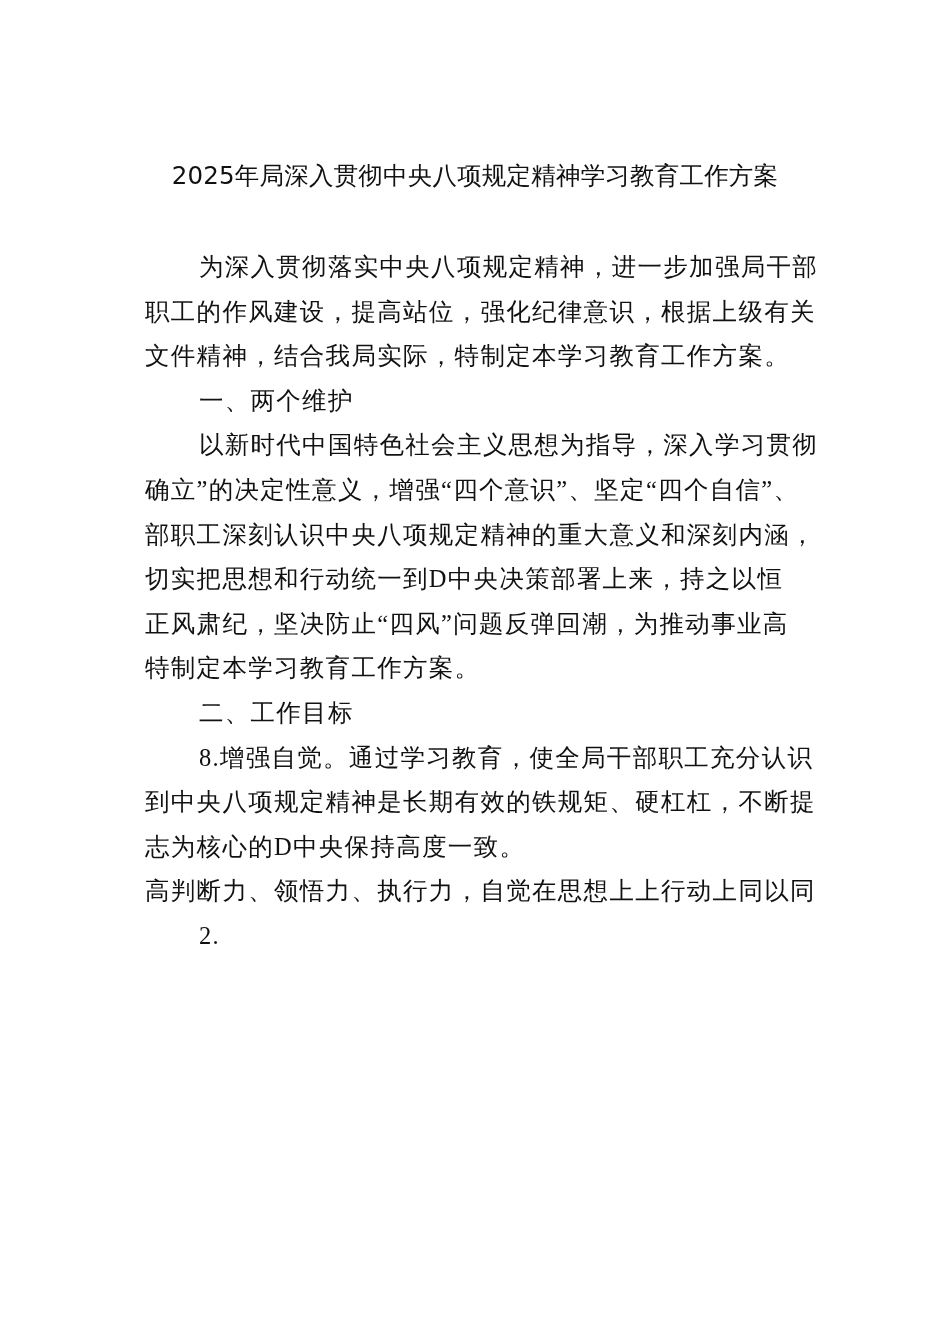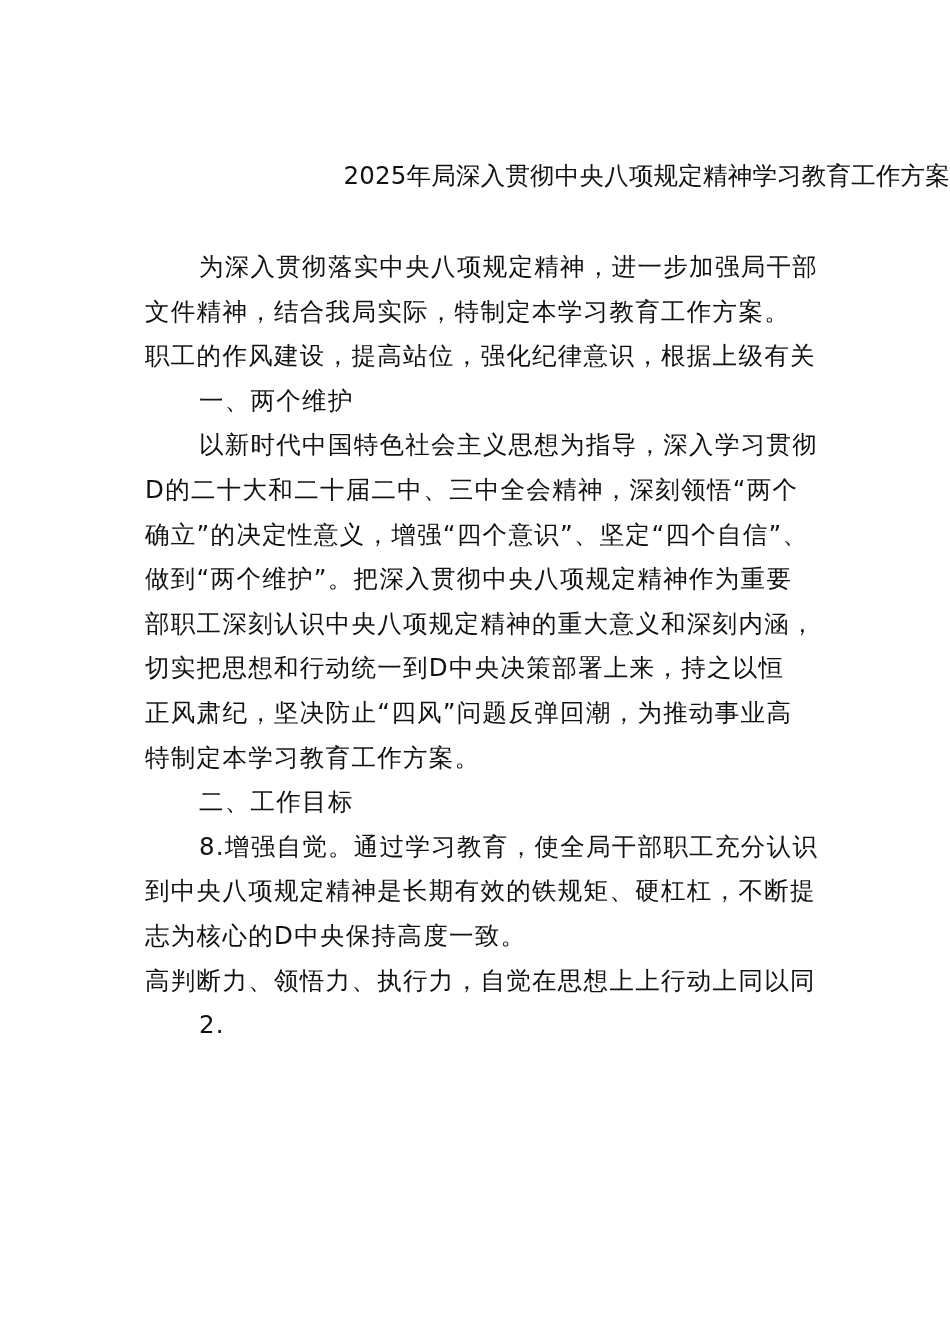--- a/index.html
+++ b/index.html
@@ -21,66 +21,65 @@
     top: 0;
     width: 950px;
     height: 1344px;
     background: #ffffff;
   }
   .title {
     position: absolute;
     left: 0;
     top: 158px;
     width: 950px;
-    text-align: right;
+    text-align: center;
     font-size: 24.5px;
     line-height: 36px;
     letter-spacing: 0.2px;
     white-space: nowrap;
   }
   .body {
     position: absolute;
     left: 145px;
     top: 245px;
     width: 665px;
     font-size: 24.5px;
     line-height: 44.6px;
     letter-spacing: 1.3px;
   }
   .line {
     display: block;
     white-space: nowrap;
+    font-family: Liberation Serif, serif;
   }
   .line.first {
     padding-left: 2.2em;
   }
 </style>
 </head>
 <body>
 
 <div class="page">
   <div class="title">2025年局深入贯彻中央八项规定精神学习教育工作方案</div>
 
   <div class="body">
 
     <div class="para-block">
       <span class="line first">为深入贯彻落实中央八项规定精神，进一步加强局干部</span>
+      <span class="line">职工的作风建设，提高站位，强化纪律意识，根据上级有关</span>
       <span class="line">文件精神，结合我局实际，特制定本学习教育工作方案。</span>
-      <span class="line">职工的作风建设，提高站位，强化纪律意识，根据上级有关</span>
     </div>
 
     <div class="para-block">
       <span class="line first">一、两个维护</span>
     </div>
 
     <div class="para-block">
       <span class="line first">以新时代中国特色社会主义思想为指导，深入学习贯彻</span>
-      <span class="line">D的二十大和二十届二中、三中全会精神，深刻领悟“两个</span>
       <span class="line">确立”的决定性意义，增强“四个意识”、坚定“四个自信”、</span>
-      <span class="line">做到“两个维护”。把深入贯彻中央八项规定精神作为重要</span>
       <span class="line">部职工深刻认识中央八项规定精神的重大意义和深刻内涵，</span>
       <span class="line">切实把思想和行动统一到D中央决策部署上来，持之以恒</span>
       <span class="line">正风肃纪，坚决防止“四风”问题反弹回潮，为推动事业高</span>
       <span class="line">特制定本学习教育工作方案。</span>
     </div>
 
     <div class="para-block">
       <span class="line first">二、工作目标</span>
     </div>
 

